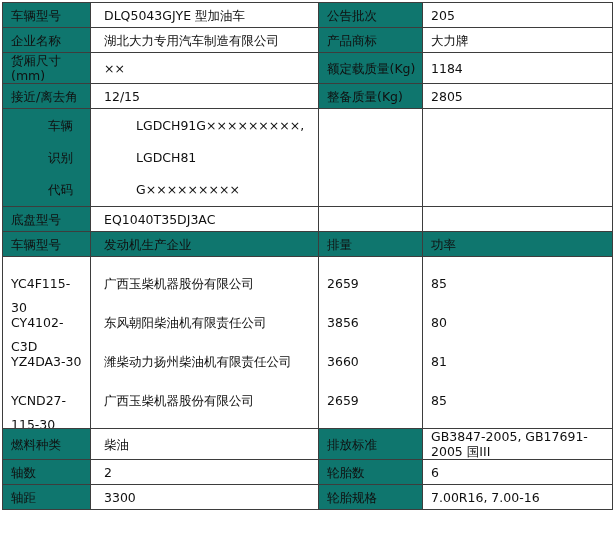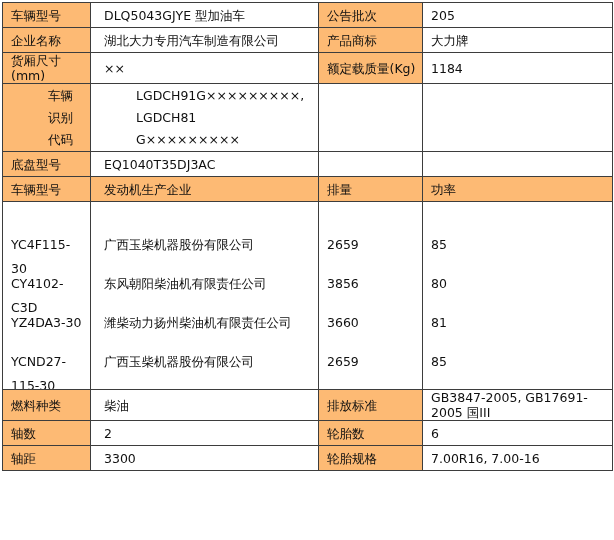--- a/index.html
+++ b/index.html
@@ -23,35 +23,35 @@
   }
   td {
     border: 1px solid #3d3d3d;
     padding: 0 5px 0 8px;
     height: 24px;
     vertical-align: middle;
     overflow: hidden;
     white-space: pre-line;
     line-height: 15px;
   }
-  td.label { background: #fdba74; }
+  td.label { background: #0f766e; }
   td.val2  { padding-left: 13px; margin-left: 16px; }
   tr.vin-row td,
   tr.other-row td {
     vertical-align: top;
-    line-height: 22px;
+    line-height: 32px;
     padding-top: 1px;
     padding-left: 45px;
   }
   tr.vin-row td    { height: 50px; }
   tr.chassis-row td{ height: 24px; }
   tr.engine-block td {
     height: 97px;
     vertical-align: top;
-    padding-top: 16px;
+    padding-top: 0;
   }
   tr.engine-block td div { line-height: 24px; height: 24px; }
 </style>
 </head>
 <body>
 
 <table class="spec">
   <colgroup>
     <col style="width:88px">
     <col style="width:228px">
@@ -70,20 +70,26 @@
     <td class="label">企业名称</td>
     <td class="val2">湖北大力专用汽车制造有限公司</td>
     <td class="label">产品商标</td>
     <td>大力牌</td>
   </tr>
   <tr>
     <td class="label">货厢尺寸(mm)</td>
     <td class="val2">××</td>
     <td class="label">额定载质量(Kg)</td>
     <td>1184</td>
+  </tr>
+  <tr>
+    <td class="label">接近/离去角</td>
+    <td class="val2">12/15</td>
+    <td class="label">整备质量(Kg)</td>
+    <td>2805</td>
   </tr>
 
   <tr class="vin-row">
     <td class="label">车辆识别代码</td>
     <td class="val2">LGDCH91G×××××××××, LGDCH81
 G×××××××××</td>
     <td></td>
     <td></td>
   </tr>
 

